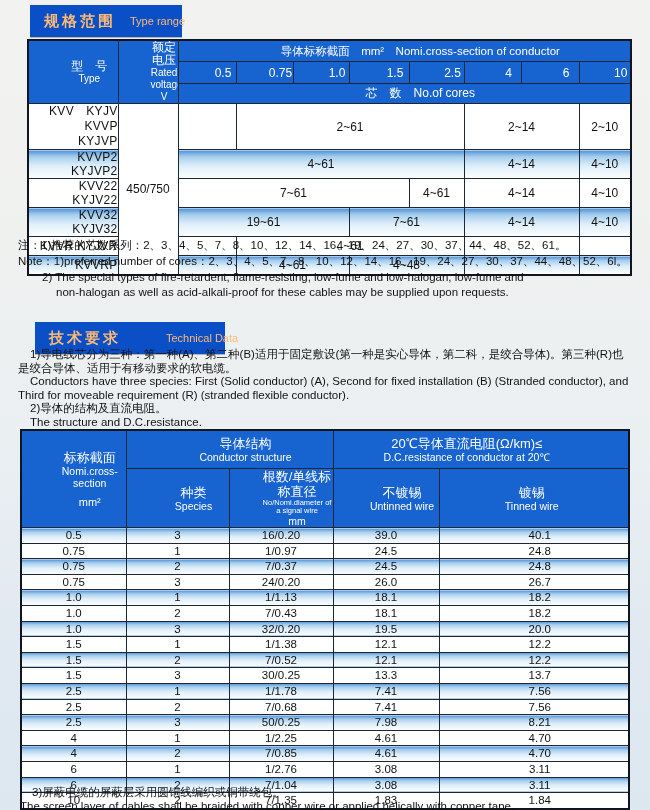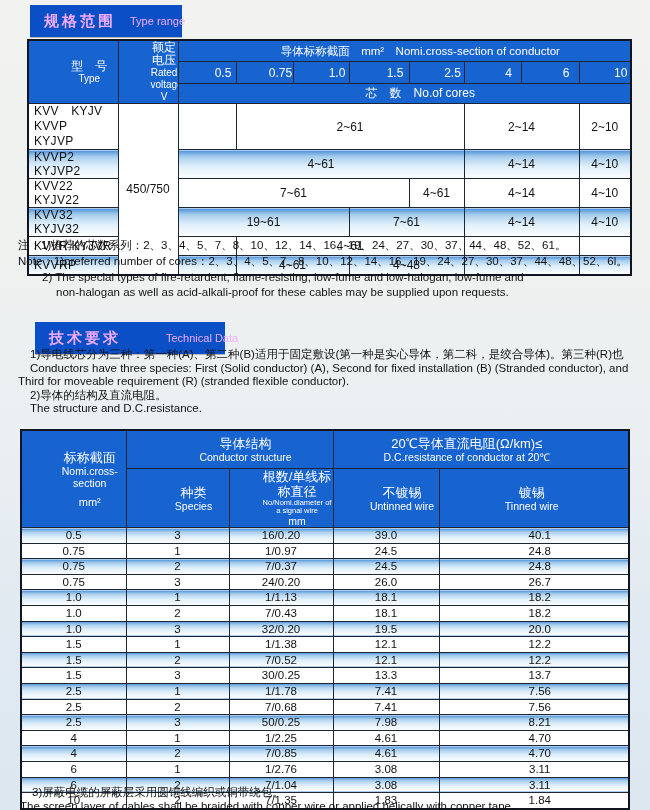--- a/index.html
+++ b/index.html
@@ -2,21 +2,21 @@
 <html><head>
 <meta charset="utf-8">
 <style>
   html,body { margin:0; padding:0; }
   .page {
     position:relative; width:650px; height:810px; overflow:hidden;
     font-family:"Liberation Sans", sans-serif; color:#121212;
     background: linear-gradient(180deg,#f2f3f1 0%,#eff1ef 30%,#eaeff2 55%,#e0e9f1 80%,#dce7f0 100%);
   }
   .banner {
-    position:absolute; background:#0b4fc7; color:#f0abfc;
+    position:absolute; background:#0b4fc7; color:#fdba74;
     display:flex; align-items:center; height:24px; padding:16px 14px; box-sizing:border-box;
     box-shadow:0 1px 0 rgba(0,0,0,.25);
   }
   .banner .zh { font-size:15px; font-weight:bold; letter-spacing:3px; white-space:nowrap; }
   .banner .en { font-size:11px; margin-left:14px; white-space:nowrap; }
   .b1 { left:30px; top:5px; width:152px; }
   .b2 { left:35px; top:322px; width:190px;gap:31px; }
 
   table { border-collapse:collapse; table-layout:fixed; }
   th, td { border:1px solid #1c2634; padding:0; overflow:hidden; }
@@ -25,21 +25,21 @@
   
   .t1 { position:absolute; left:27px; top:39px; width:603px; border:2px solid #10151f; }
   .t1 thead tr:nth-child(1) th { height:18px; font-size:11.5px; }
   .t1 thead tr:nth-child(2) th { height:19px; font-size:12px; }
   .t1 thead tr:nth-child(3) th { height:16px; font-size:12px; }
   .t1 th .en { font-size:10.5px; }
   .t1 .hstack div { line-height:13px; font-size:12px; }
   .t1 .hstack div.en { font-size:10px; line-height:12px; }
   .t1 td { background:#fff; text-align:center; font-size:12px; height:18px; }
   .t1 tr.r1 td { height:37px; }
-  .t1 td.type { text-align:left; padding-left:5px; letter-spacing:.3px; }
+  .t1 td.type { text-align:right; padding-left:5px; letter-spacing:.3px; }
   .t1 td.type div { line-height:15px; }
   .t1 td.volt { background:#fff; font-size:12px; }
   tr.band td { background: linear-gradient(180deg,#4d91d9 0%,#a6cdec 22%,#ddeefa 55%,#fefefe 100%); }
 
   
   .notes { position:absolute; white-space:nowrap; }
   .n1 { left:18px; top:238px; font-size:11.5px; line-height:15.8px; }
   .n2 { left:18px; top:348px; font-size:11.5px; line-height:13.5px; }
   .n3 { left:20px; top:786px; font-size:11.5px; line-height:13.5px; }
   .ind1 { padding-left:24px; }
@@ -171,20 +171,21 @@
     <div class="ind2">non-halogan as well as acid-alkali-proof for these cables may be supplied upon requests.</div>
   </div>
 
   <div class="banner b2">
     <span class="zh">技术要求</span>
     <span class="en">Technical Data</span>
   </div>
 
   <div class="notes n2">
     <div class="ind3">1)导电线芯分为三种：第一种(A)、第二种(B)适用于固定敷设(第一种是实心导体，第二科，是绞合导体)。第三种(R)也</div>
+    <div>是绞合导体、适用于有移动要求的软电缆。</div>
     <div class="ind3">Conductors have three species: First (Solid conductor) (A), Second for fixed installation (B) (Stranded conductor), and</div>
     <div>Third for moveable requirement (R) (stranded flexible conductor).</div>
     <div class="ind3">2)导体的结构及直流电阻。</div>
     <div class="ind3">The structure and D.C.resistance.</div>
   </div>
 
   <table class="t2">
     <colgroup>
       <col style="width:105px">
         <col style="width:103px">

